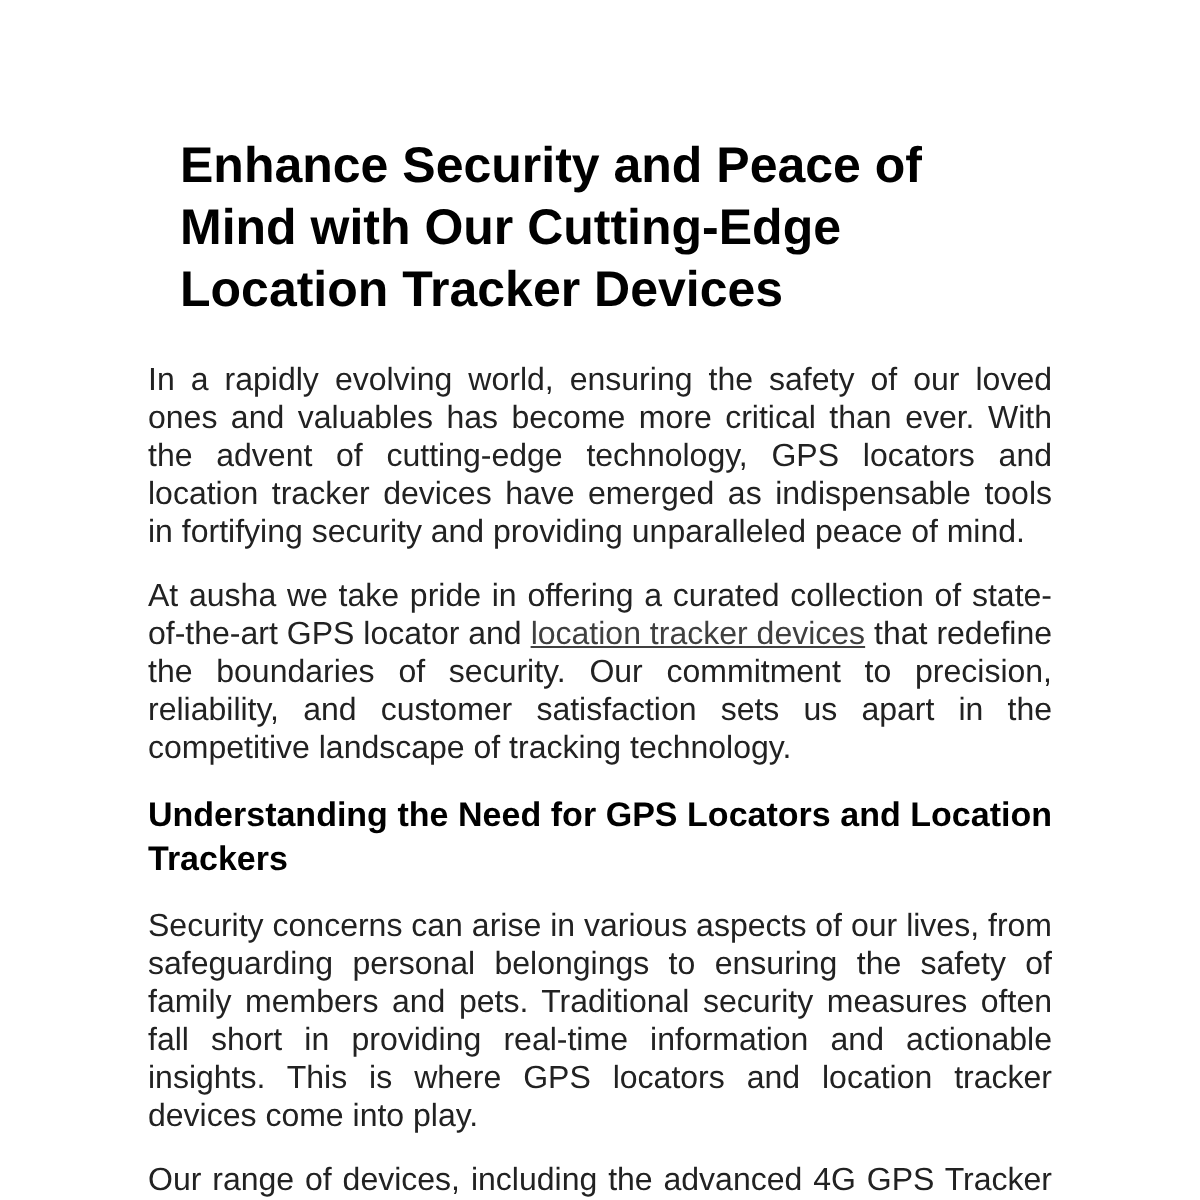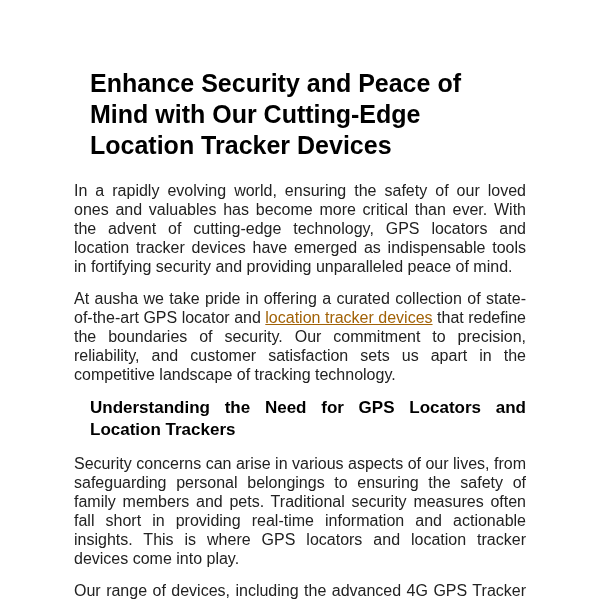--- a/index.html
+++ b/index.html
@@ -34,26 +34,26 @@
       line-height: 19px;
       text-align: justify;
       margin: 0 0 13px 0;
       color: #222222;
     }
     .section-heading {
       font-weight: bold;
       font-size: 17px;
       line-height: 22px;
       color: #000000;
-      margin: 0 0 13px 16px;
+      margin: 0 0 13px 0;
       text-align: justify;
       text-align-last: left;
     }
     a.inline-link {
-      color: #a16207;
+      color: #404040;
       text-decoration: underline;
     }
   </style>
 </head>
 <body>
 
 <div class="page">
   <h1 class="doc-title">Enhance Security and Peace of Mind with Our Cutting-Edge Location Tracker Devices</h1>
 
   <p class="para">In a rapidly evolving world, ensuring the safety of our loved ones and valuables has become more critical than ever. With the advent of cutting-edge technology, GPS locators and location tracker devices have emerged as indispensable tools in fortifying security and providing unparalleled peace of mind.</p>

